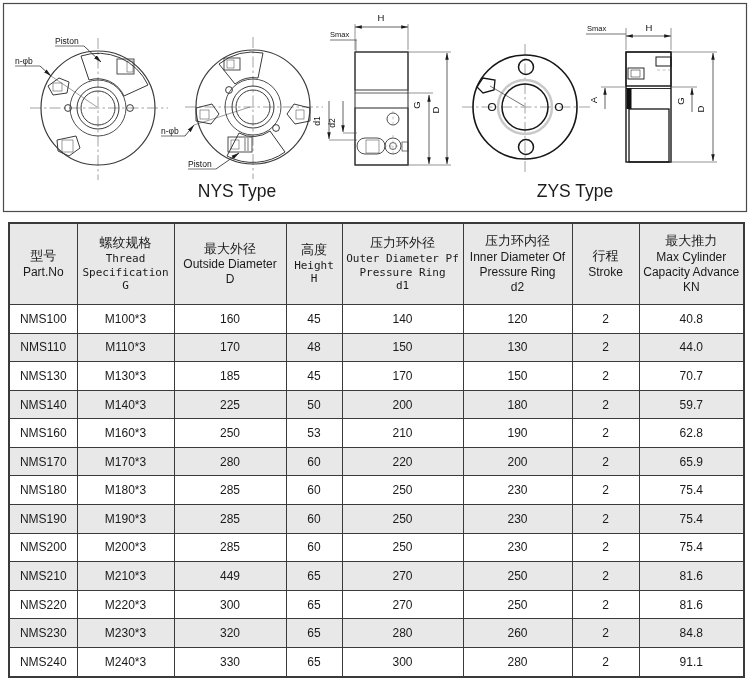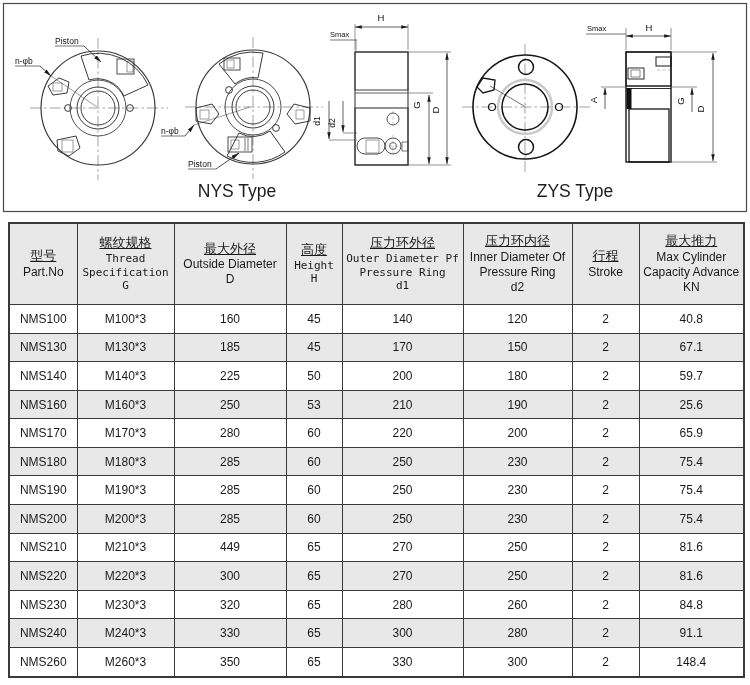--- a/index.html
+++ b/index.html
@@ -14,21 +14,21 @@
   .lnb{stroke:#161616;fill:none;}
   .ext{stroke:#4a4a4a;stroke-width:0.6;fill:none;}
   #spec-table-wrap{position:absolute;left:8px;top:222px;}
   table{border-collapse:collapse;table-layout:fixed;width:735px;height:456px;
         border:2px solid #3a3a3a;}
   th,td{border:1px solid #3a3a3a;text-align:center;vertical-align:middle;
         padding:0;overflow:hidden;color:#1a1a1a;}
   thead th{background:#e8e8e8;font-weight:normal;height:80px;}
   tbody td{font-size:12px;}
   tbody tr:nth-child(even) td{background:#e8e8e8;}
-  .zh{display:block;font-size:13px;line-height:1.3;text-decoration:underline;}
+  .zh{display:block;font-size:13px;line-height:1.3;}
   .en{display:block;font-size:12px;line-height:1.25;white-space:pre-line;}
   th.mono .en{font-family:"DejaVu Sans Mono","Liberation Mono",monospace;font-size:11px;}
 </style>
 </head>
 <body>
 
 <svg id="drawings" viewBox="0 0 750 215">
   <defs>
     <pattern id="hatch" width="5" height="5" patternUnits="userSpaceOnUse" patternTransform="rotate(45)">
       <line x1="0" y1="0" x2="0" y2="5" stroke="#5c5c5c" stroke-width="0.8"></line>
@@ -239,48 +239,58 @@
           <td>NMS100</td>
           <td>M100*3</td>
           <td>160</td>
           <td>45</td>
           <td>140</td>
           <td>120</td>
           <td>2</td>
           <td>40.8</td>
         </tr>
         <tr>
+          <td>NMS110</td>
+          <td>M110*3</td>
+          <td>170</td>
+          <td>48</td>
+          <td>150</td>
+          <td>130</td>
+          <td>2</td>
+          <td>44.0</td>
+        </tr>
+        <tr>
           <td>NMS130</td>
           <td>M130*3</td>
           <td>185</td>
           <td>45</td>
           <td>170</td>
           <td>150</td>
           <td>2</td>
-          <td>67.1</td>
+          <td>70.7</td>
         </tr>
         <tr>
           <td>NMS140</td>
           <td>M140*3</td>
           <td>225</td>
           <td>50</td>
           <td>200</td>
           <td>180</td>
           <td>2</td>
           <td>59.7</td>
         </tr>
         <tr>
           <td>NMS160</td>
           <td>M160*3</td>
           <td>250</td>
           <td>53</td>
           <td>210</td>
           <td>190</td>
           <td>2</td>
-          <td>25.6</td>
+          <td>62.8</td>
         </tr>
         <tr>
           <td>NMS170</td>
           <td>M170*3</td>
           <td>280</td>
           <td>60</td>
           <td>220</td>
           <td>200</td>
           <td>2</td>
           <td>65.9</td>
@@ -348,25 +358,15 @@
         <tr>
           <td>NMS240</td>
           <td>M240*3</td>
           <td>330</td>
           <td>65</td>
           <td>300</td>
           <td>280</td>
           <td>2</td>
           <td>91.1</td>
         </tr>
-        <tr>
-          <td>NMS260</td>
-          <td>M260*3</td>
-          <td>350</td>
-          <td>65</td>
-          <td>330</td>
-          <td>300</td>
-          <td>2</td>
-          <td>148.4</td>
-        </tr>
       </tbody>
   </table>
 </div>
 
 </body></html>

